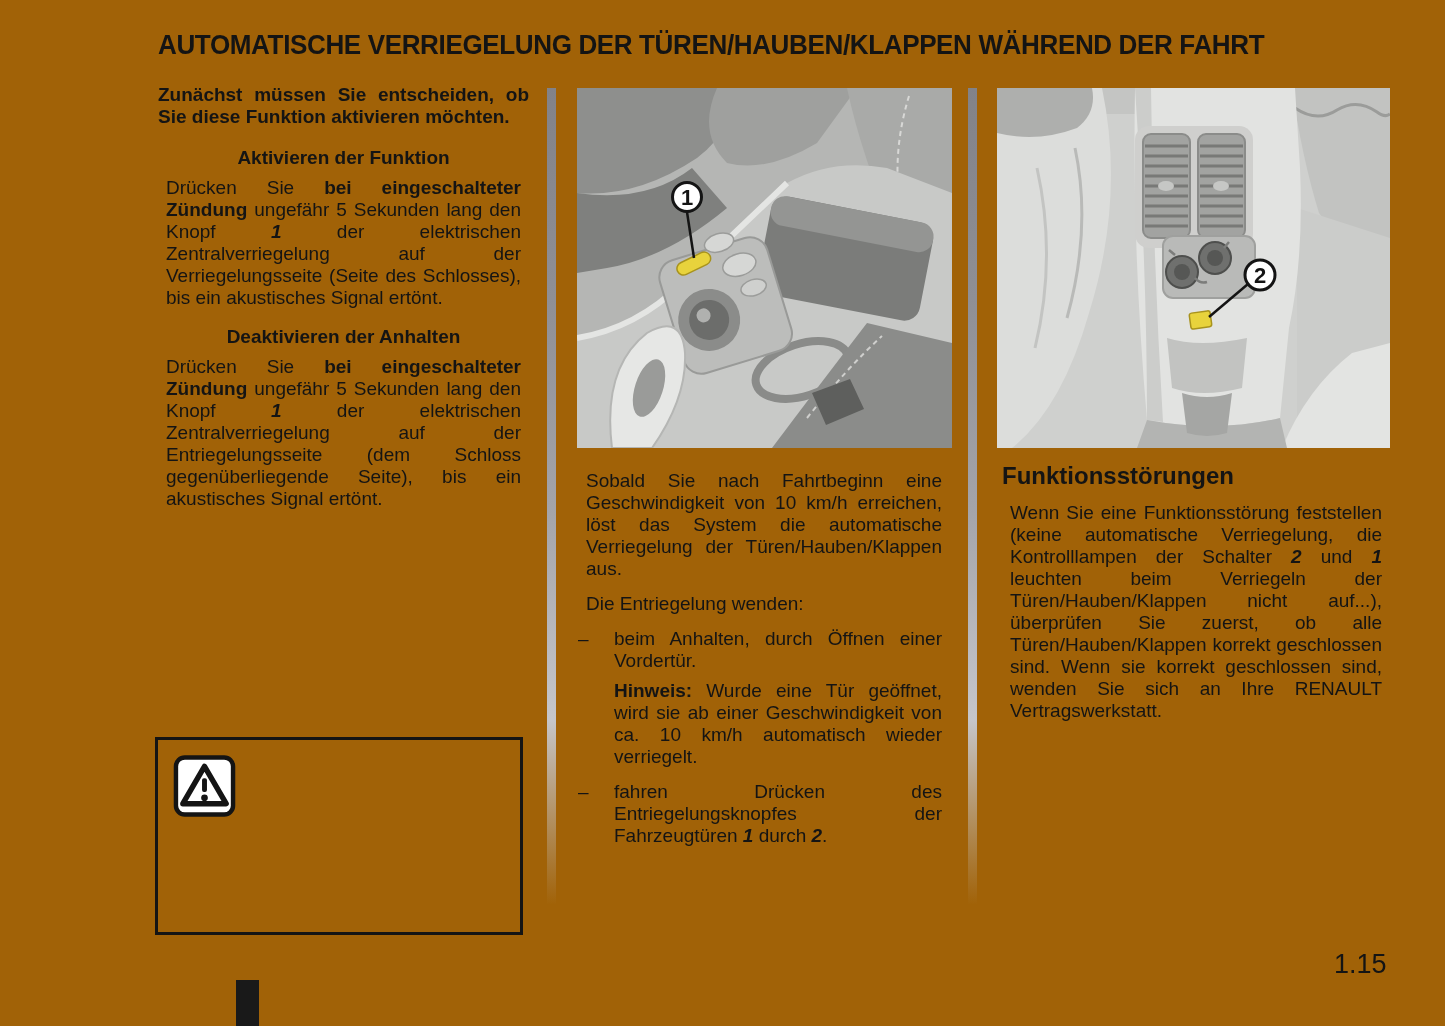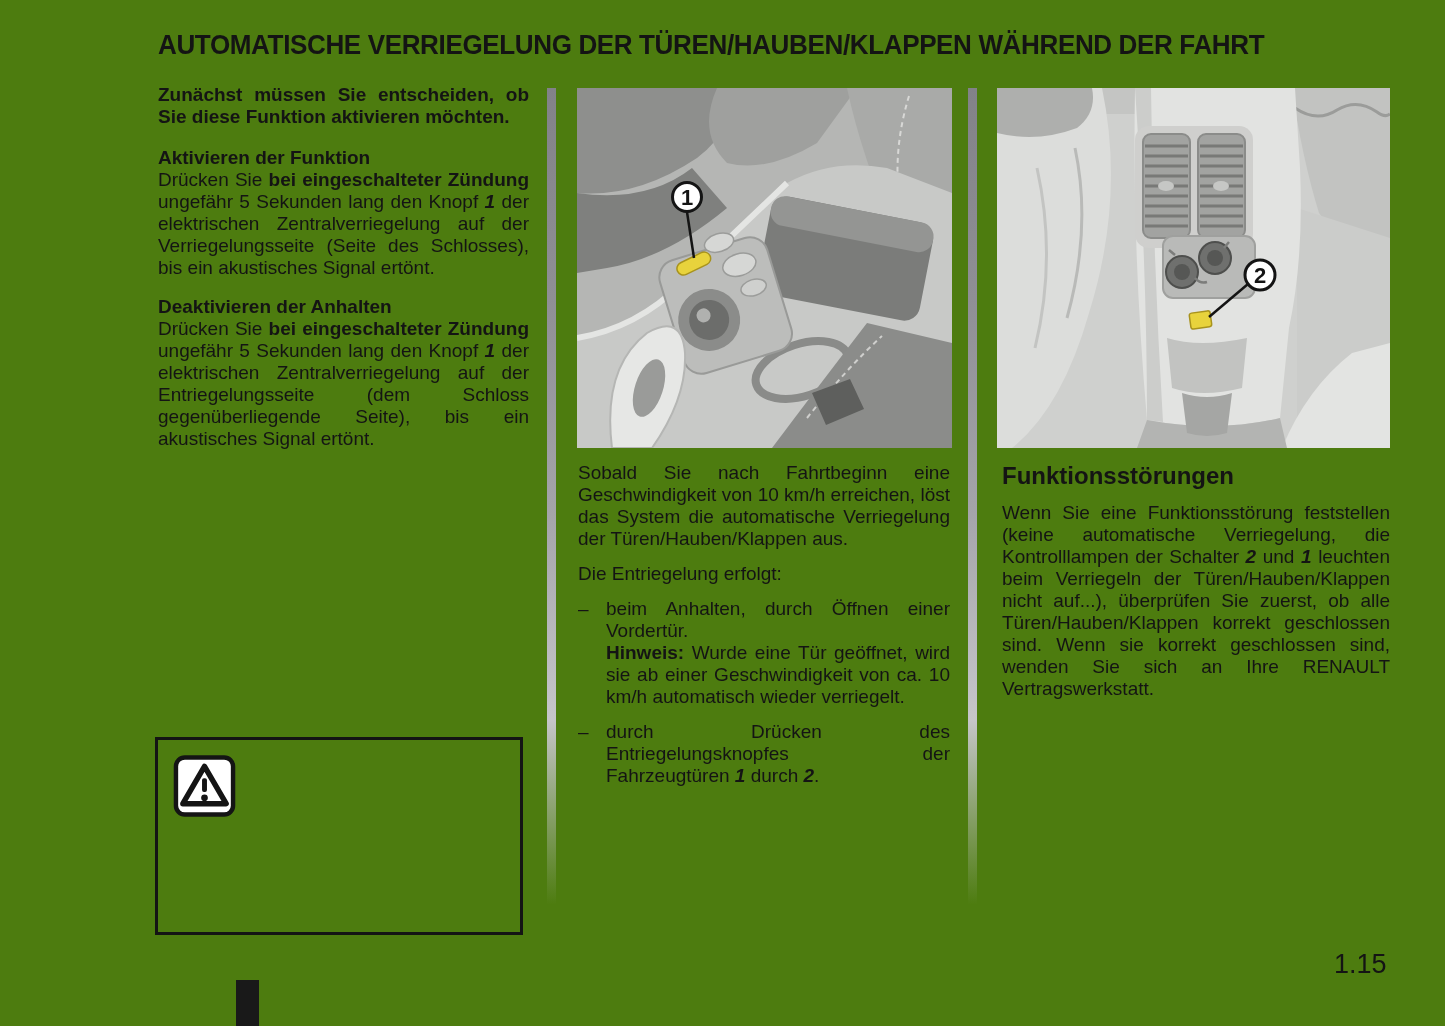--- a/index.html
+++ b/index.html
@@ -1,31 +1,31 @@
 <!DOCTYPE html>
 <html lang="de"><head>
 <meta charset="utf-8">
 <style>
   html,body{margin:0;padding:0;background:#ffffff;}
   .page{
-    position:relative;width:1445px;height:1026px;background:#4d7c0f;
+    position:relative;width:1445px;height:1026px;background:#a16207;
     font-family:"Liberation Sans",sans-serif;color:#141414;overflow:hidden;
   }
   .title{
     position:absolute;left:158px;top:30px;margin:0;
     font-size:27px;font-weight:bold;letter-spacing:-0.4px;white-space:nowrap;
     transform:scaleX(0.965);transform-origin:left center;
   }
   .col{position:absolute;font-size:19px;line-height:22px;text-align:justify;hyphens:auto;}
-  .col p{margin:0;}
+  .col p{margin:8px;}
   .col-left{left:158px;top:84px;width:371px;}
   .col-mid{left:578px;top:462px;width:372px;}
   .col-right{left:1002px;top:462px;width:388px;}
   .intro{font-weight:bold;margin:0 0 19px 0 !important;}
-  h3.subhead{font-size:19px;line-height:22px;font-weight:bold;margin:17px 0 0 0;text-align:left;}
+  h3.subhead{font-size:19px;line-height:22px;font-weight:bold;margin:17px 0 0 0;text-align:center;}
   h2.sechead{font-size:24px;line-height:28px;font-weight:bold;margin:0 0 12px 0;text-align:left;}
   .b{font-weight:bold;}
   .bi{font-weight:bold;font-style:italic;}
   .lead{margin-top:13px !important;}
   .bullet{position:relative;padding-left:28px;margin-top:13px;}
   .bullet .dash{position:absolute;left:0;top:0;}
   .vbar{position:absolute;top:88px;width:9px;height:842px;
     background:linear-gradient(180deg,#828288 0%,#8f8f95 25%,#a4a4a9 50%,#c6c6ca 75%,rgba(255,255,255,0) 97%);}
   .vbar1{left:547px;}
   .vbar2{left:968px;}
@@ -143,29 +143,29 @@
       <g>
         <line x1="212" y1="229" x2="251" y2="196" stroke="#141414" stroke-width="2.5"></line>
         <circle cx="263" cy="187" r="15" fill="#ffffff" stroke="#141414" stroke-width="3"></circle>
         <text x="263" y="195" text-anchor="middle" font-size="22" font-weight="bold" fill="#141414">2</text>
       </g>
     </svg>
   </figure>
 
   <div class="col col-mid">
     <p>Sobald Sie nach Fahrtbeginn eine Geschwindigkeit von 10 km/h erreichen, löst das System die automatische Verriegelung der Türen/Hauben/Klappen aus.</p>
-    <p class="lead">Die Entriegelung erfolgt:</p>
+    <p class="lead">Die Entriegelung wenden:</p>
     <div class="bullet">
       <span class="dash">–</span>
       <p>beim Anhalten, durch Öffnen einer Vordertür.</p>
       <p><span class="b">Hinweis:</span><span> Wurde eine Tür geöffnet, wird sie ab einer Geschwindigkeit von ca. 10 km/h automatisch wieder verriegelt.</span></p>
     </div>
     <div class="bullet">
       <span class="dash">–</span>
-      <p><span>durch Drücken des Entriegelungsknopfes der Fahrzeugtüren </span><span class="bi">1</span><span> durch </span><span class="bi">2</span><span>.</span></p>
+      <p><span>fahren Drücken des Entriegelungsknopfes der Fahrzeugtüren </span><span class="bi">1</span><span> durch </span><span class="bi">2</span><span>.</span></p>
     </div>
   </div>
 
   <div class="col col-right">
     <h2 class="sechead">Funktionsstörungen</h2>
     <p><span>Wenn Sie eine Funktionsstörung feststellen (keine automatische Verriegelung, die Kontrolllampen der Schalter </span><span class="bi">2</span><span> und </span><span class="bi">1</span><span> leuchten beim Verriegeln der Türen/Hauben/Klappen nicht auf...), überprüfen Sie zuerst, ob alle Türen/Hauben/Klappen korrekt geschlossen sind. Wenn sie korrekt geschlossen sind, wenden Sie sich an Ihre RENAULT Vertragswerkstatt.</span></p>
   </div>
 
   <div class="warning-box">
     <svg class="warning-icon" viewBox="0 0 64 66">

